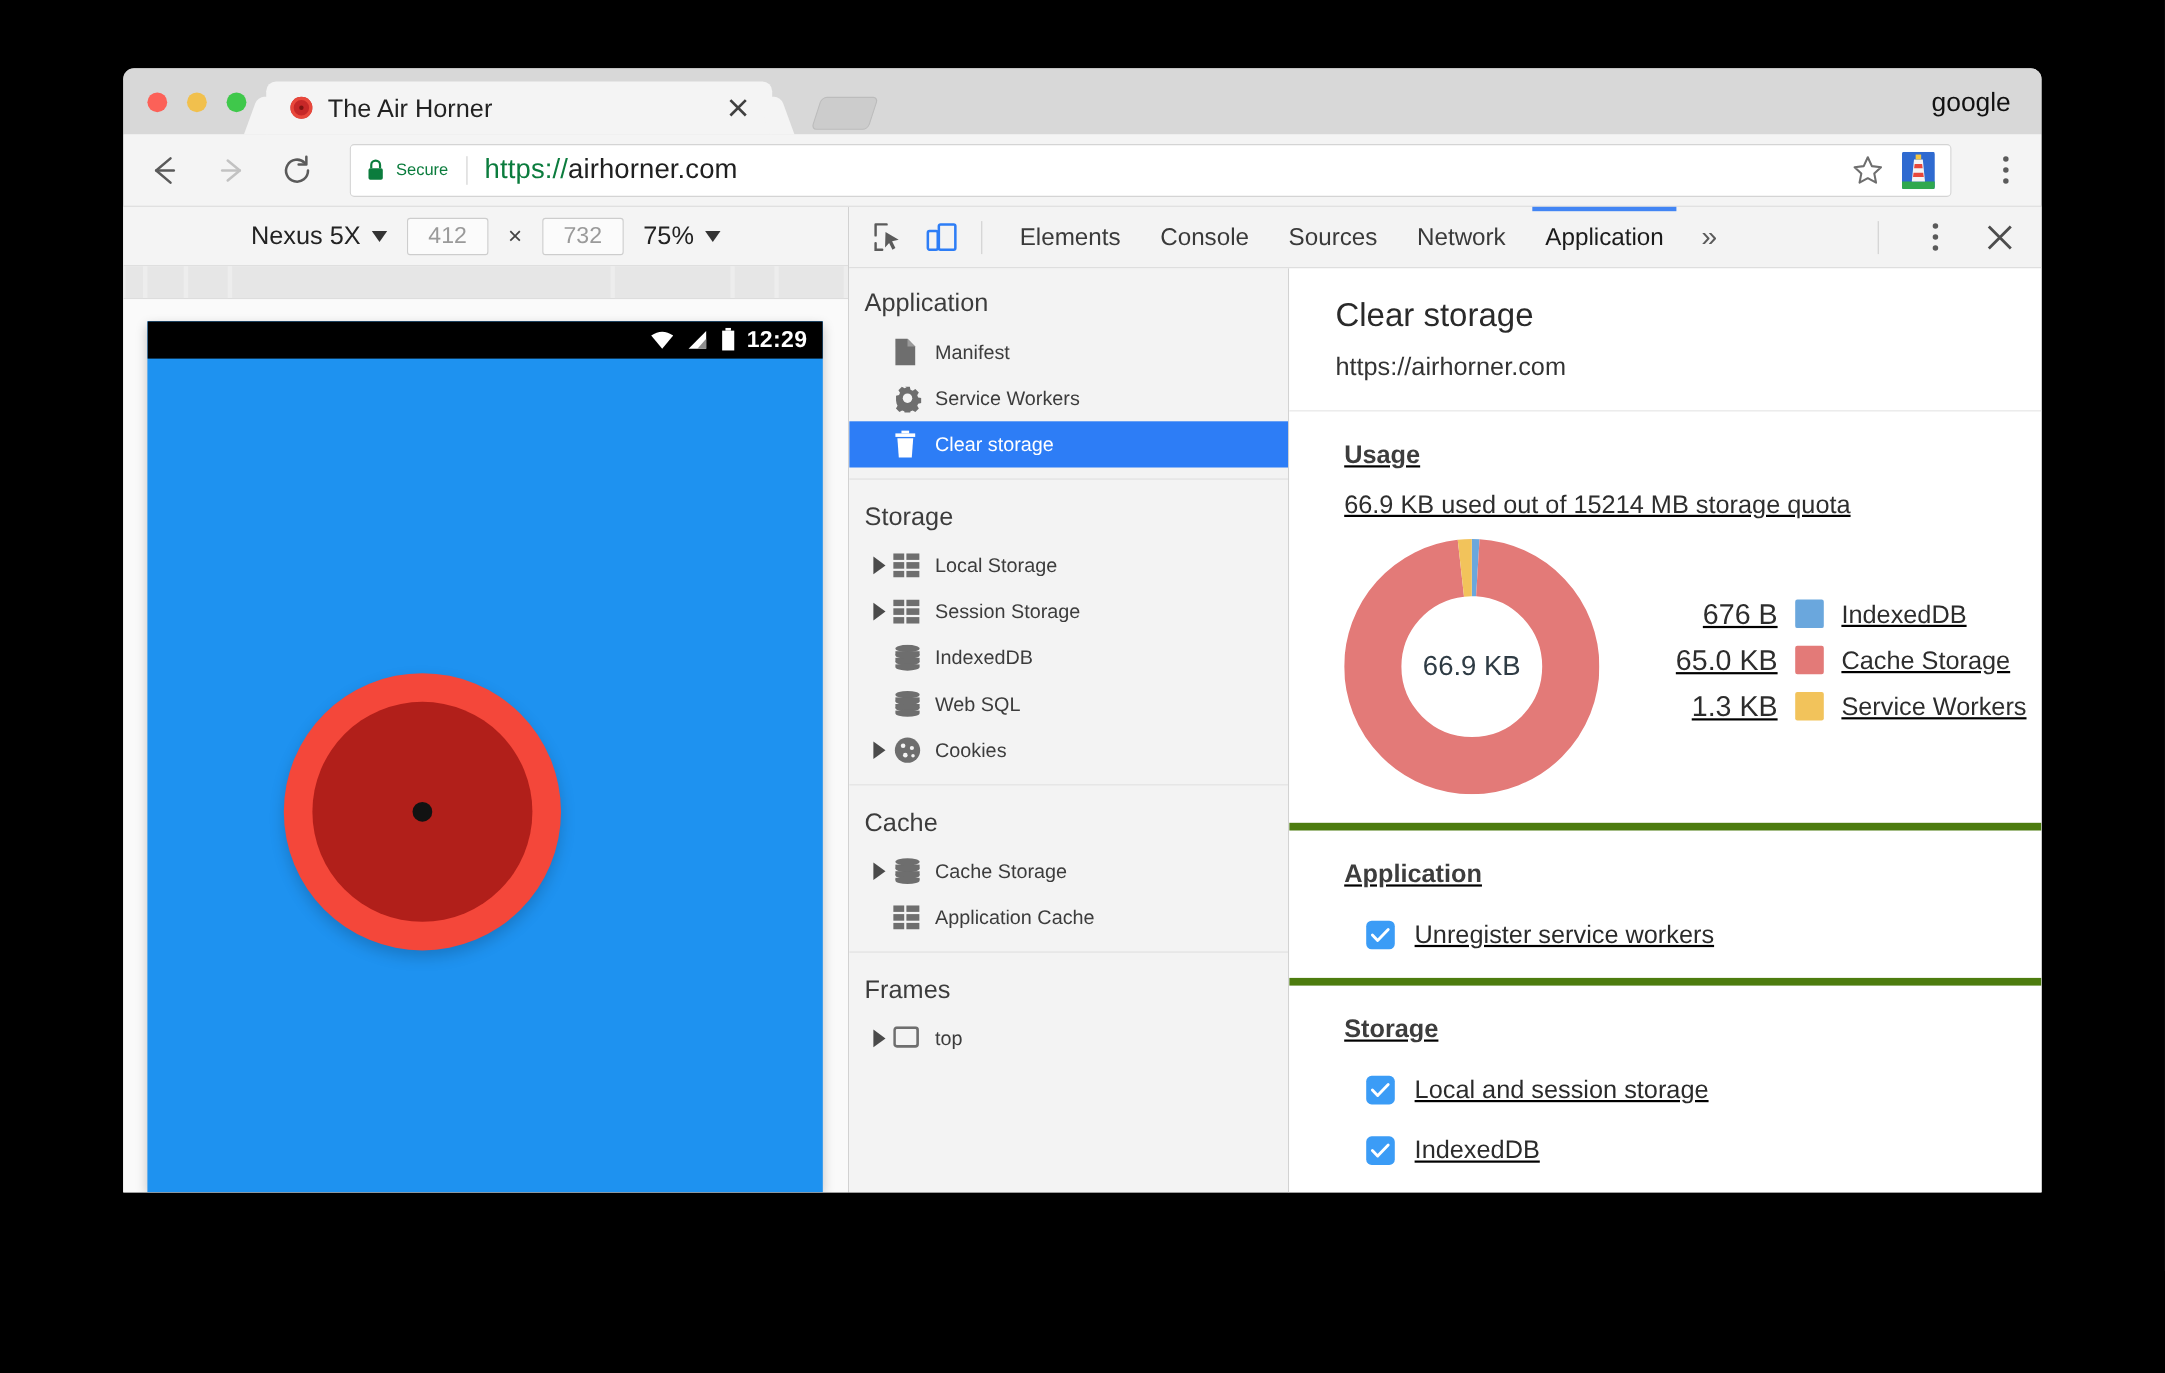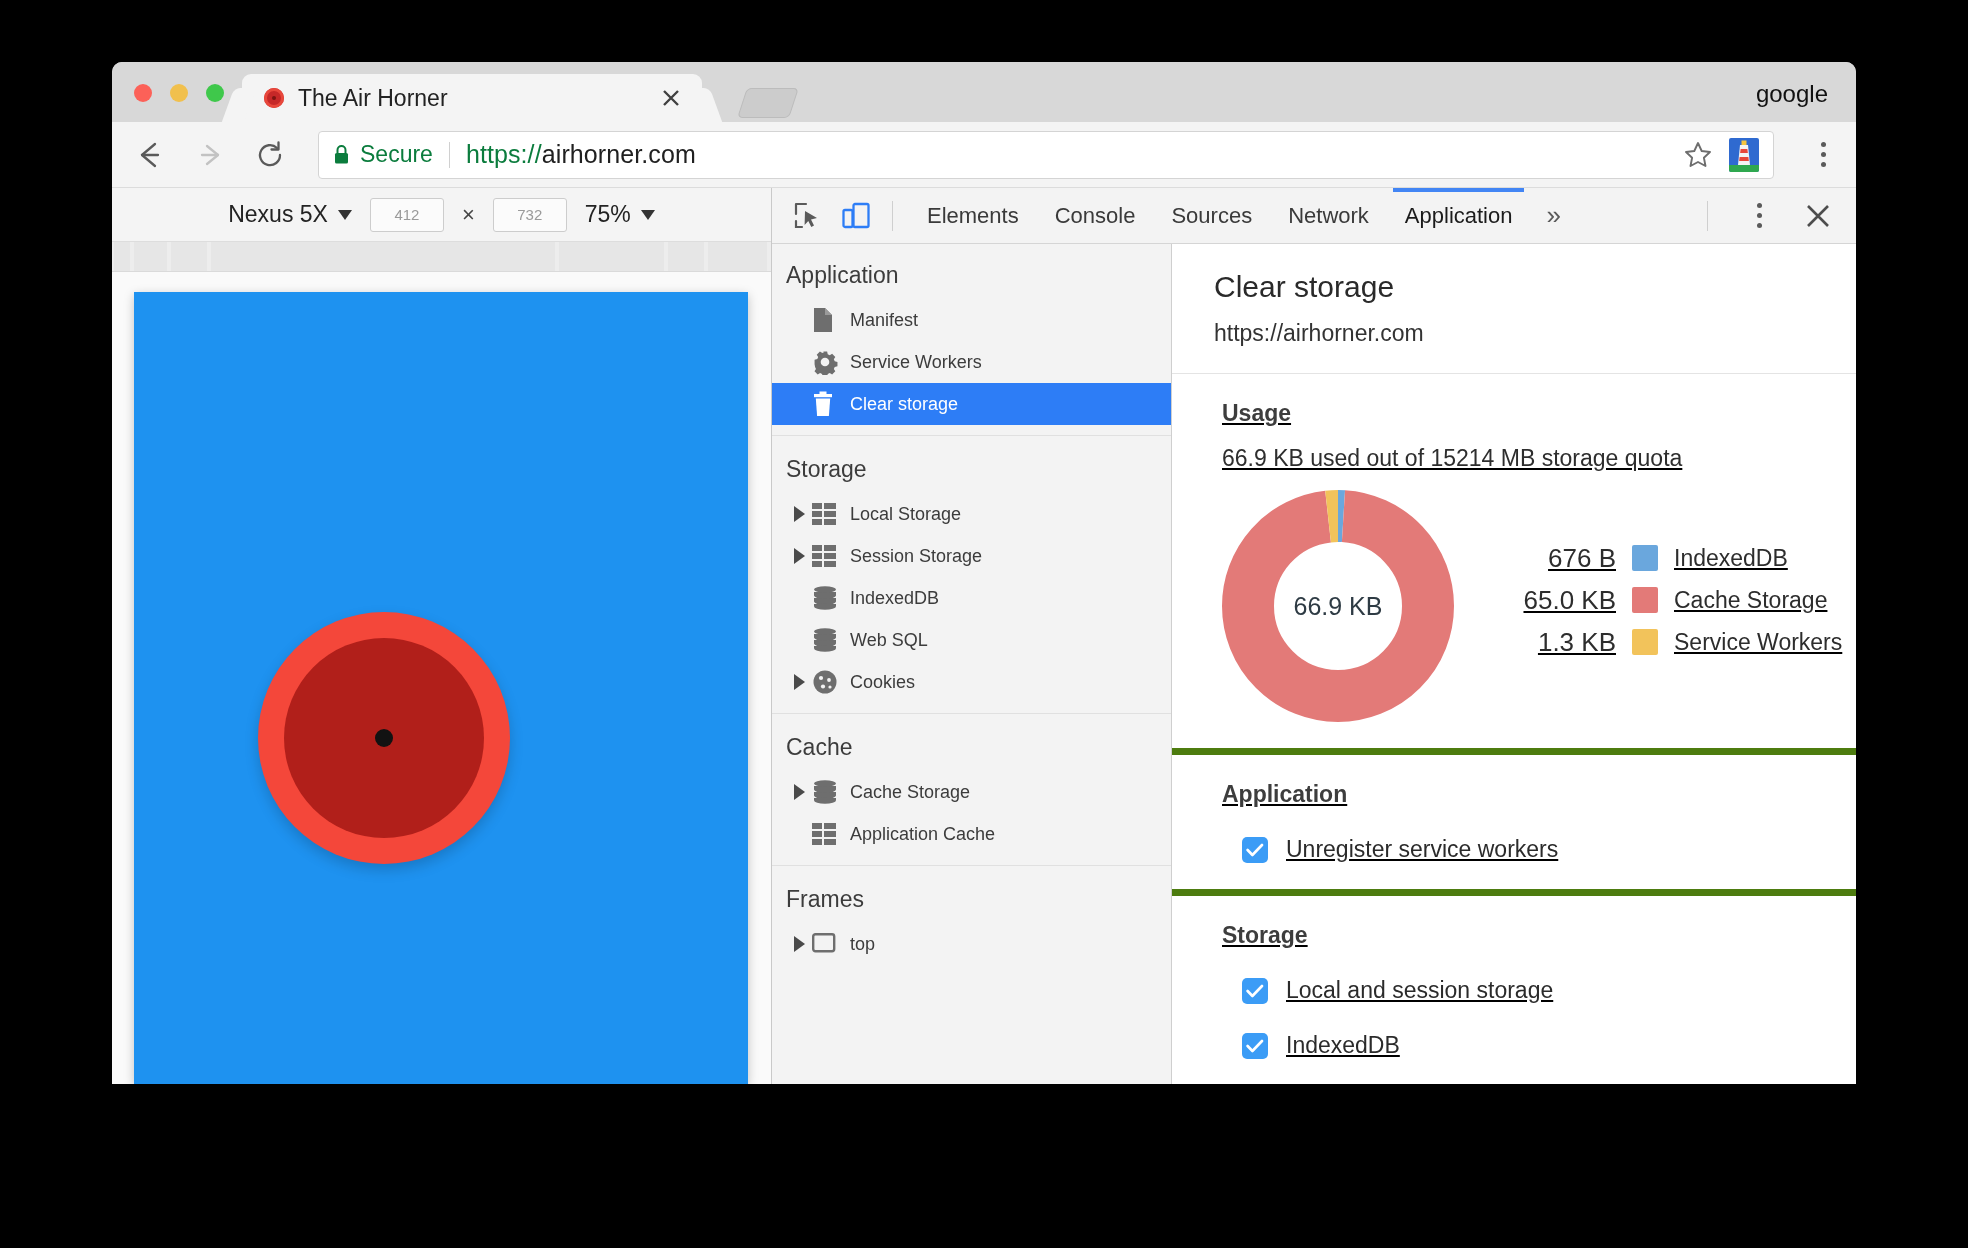--- a/index.html
+++ b/index.html
@@ -102,21 +102,21 @@
     flex: 1;
     height: 48px;
     margin: 0 14px 0 24px;
     background: #fff;
     border: 1px solid #d4d4d4;
     border-radius: 4px;
     display: flex; align-items: center;
     padding: 0 14px;
   }
   .lock-icon { width: 17px; height: 21px; flex: none; margin-right: 10px; }
-  .secure-word { font-size: 23px; color: #0b7c3d; }
+  .secure-word { font-size: 15px; color: #0b7c3d; }
   .omni-sep { width: 1px; height: 26px; background: #d0d0d0; margin: 0 16px; }
   .omni-url { font-size: 25px; color: #202020; letter-spacing: .1px; }
   .omni-url .scheme { color: #0b7c3d; }
   .star-icon { margin-left: auto; width: 30px; height: 30px; flex: none; }
   .ext-icon {
     width: 30px; height: 34px; margin-left: 16px; flex: none;
     position: relative; overflow: hidden; border-radius: 2px;
   }
   .menu-dots { width: 34px; height: 36px; margin: 0 16px 0 18px; flex: none;
     display: flex; flex-direction: column; align-items: center; justify-content: center; gap: 5px; }
@@ -140,21 +140,21 @@
     border-bottom: 1px solid #dddddd;
   }
   .dt-select { font-size: 23px; color: #232323; display:flex; align-items:center; gap:10px; }
   .caret-down {
     width: 0; height: 0; border-left: 7px solid transparent;
     border-right: 7px solid transparent; border-top: 10px solid #333;
     display: inline-block;
   }
   .dim-input {
     width: 74px; height: 34px; border: 1px solid #cdcdcd; background: #fbfbfb;
-    border-radius: 3px; font-size: 15px; color: #9a9a9a; text-align: center;
+    border-radius: 3px; font-size: 21px; color: #9a9a9a; text-align: center;
     line-height: 32px;
   }
   .dim-x { font-size: 22px; color: #444; }
 
   #ruler {
     height: 30px; flex: none;
     background: #ededed;
     border-bottom: 1px solid #dadada;
     display: flex; align-items: stretch;
     padding-left: 2px;
@@ -391,20 +391,34 @@
         <span class="seg" style="width:34px"></span>
         <span class="seg" style="width:36px"></span>
         <span class="seg" style="width:348px"></span>
         <span class="seg" style="width:106px"></span>
         <span class="seg" style="width:36px"></span>
         <span class="seg" style="width:60px"></span>
       </div>
 
       <div id="viewport-area">
         <div id="device-screen">
+          <div id="status-bar">
+            <svg class="sb-icon" width="24" height="20" viewBox="0 0 24 20">
+              <path d="M2 6 Q12 -1 22 6 L12 18 Z" fill="#ffffff"></path>
+            </svg>
+            <svg class="sb-icon" width="21" height="20" viewBox="0 0 21 20">
+              <path d="M2 18 L18 2 L18 18 Z" fill="#ffffff"></path>
+              <path d="M10 18 L18 9 L18 18 Z" fill="#8d8d8d"></path>
+            </svg>
+            <svg class="sb-icon" width="14" height="22" viewBox="0 0 14 22">
+              <rect x="4.5" y="0" width="5" height="2.6" fill="#ffffff"></rect>
+              <rect x="1.5" y="2.6" width="11" height="18" fill="#ffffff"></rect>
+            </svg>
+            <span class="clock">12:29</span>
+          </div>
           <div id="horn-button">
             <span class="inner"></span>
             <span class="dot"></span>
           </div>
         </div>
       </div>
     </div>
 
     <div id="devtools">
 

